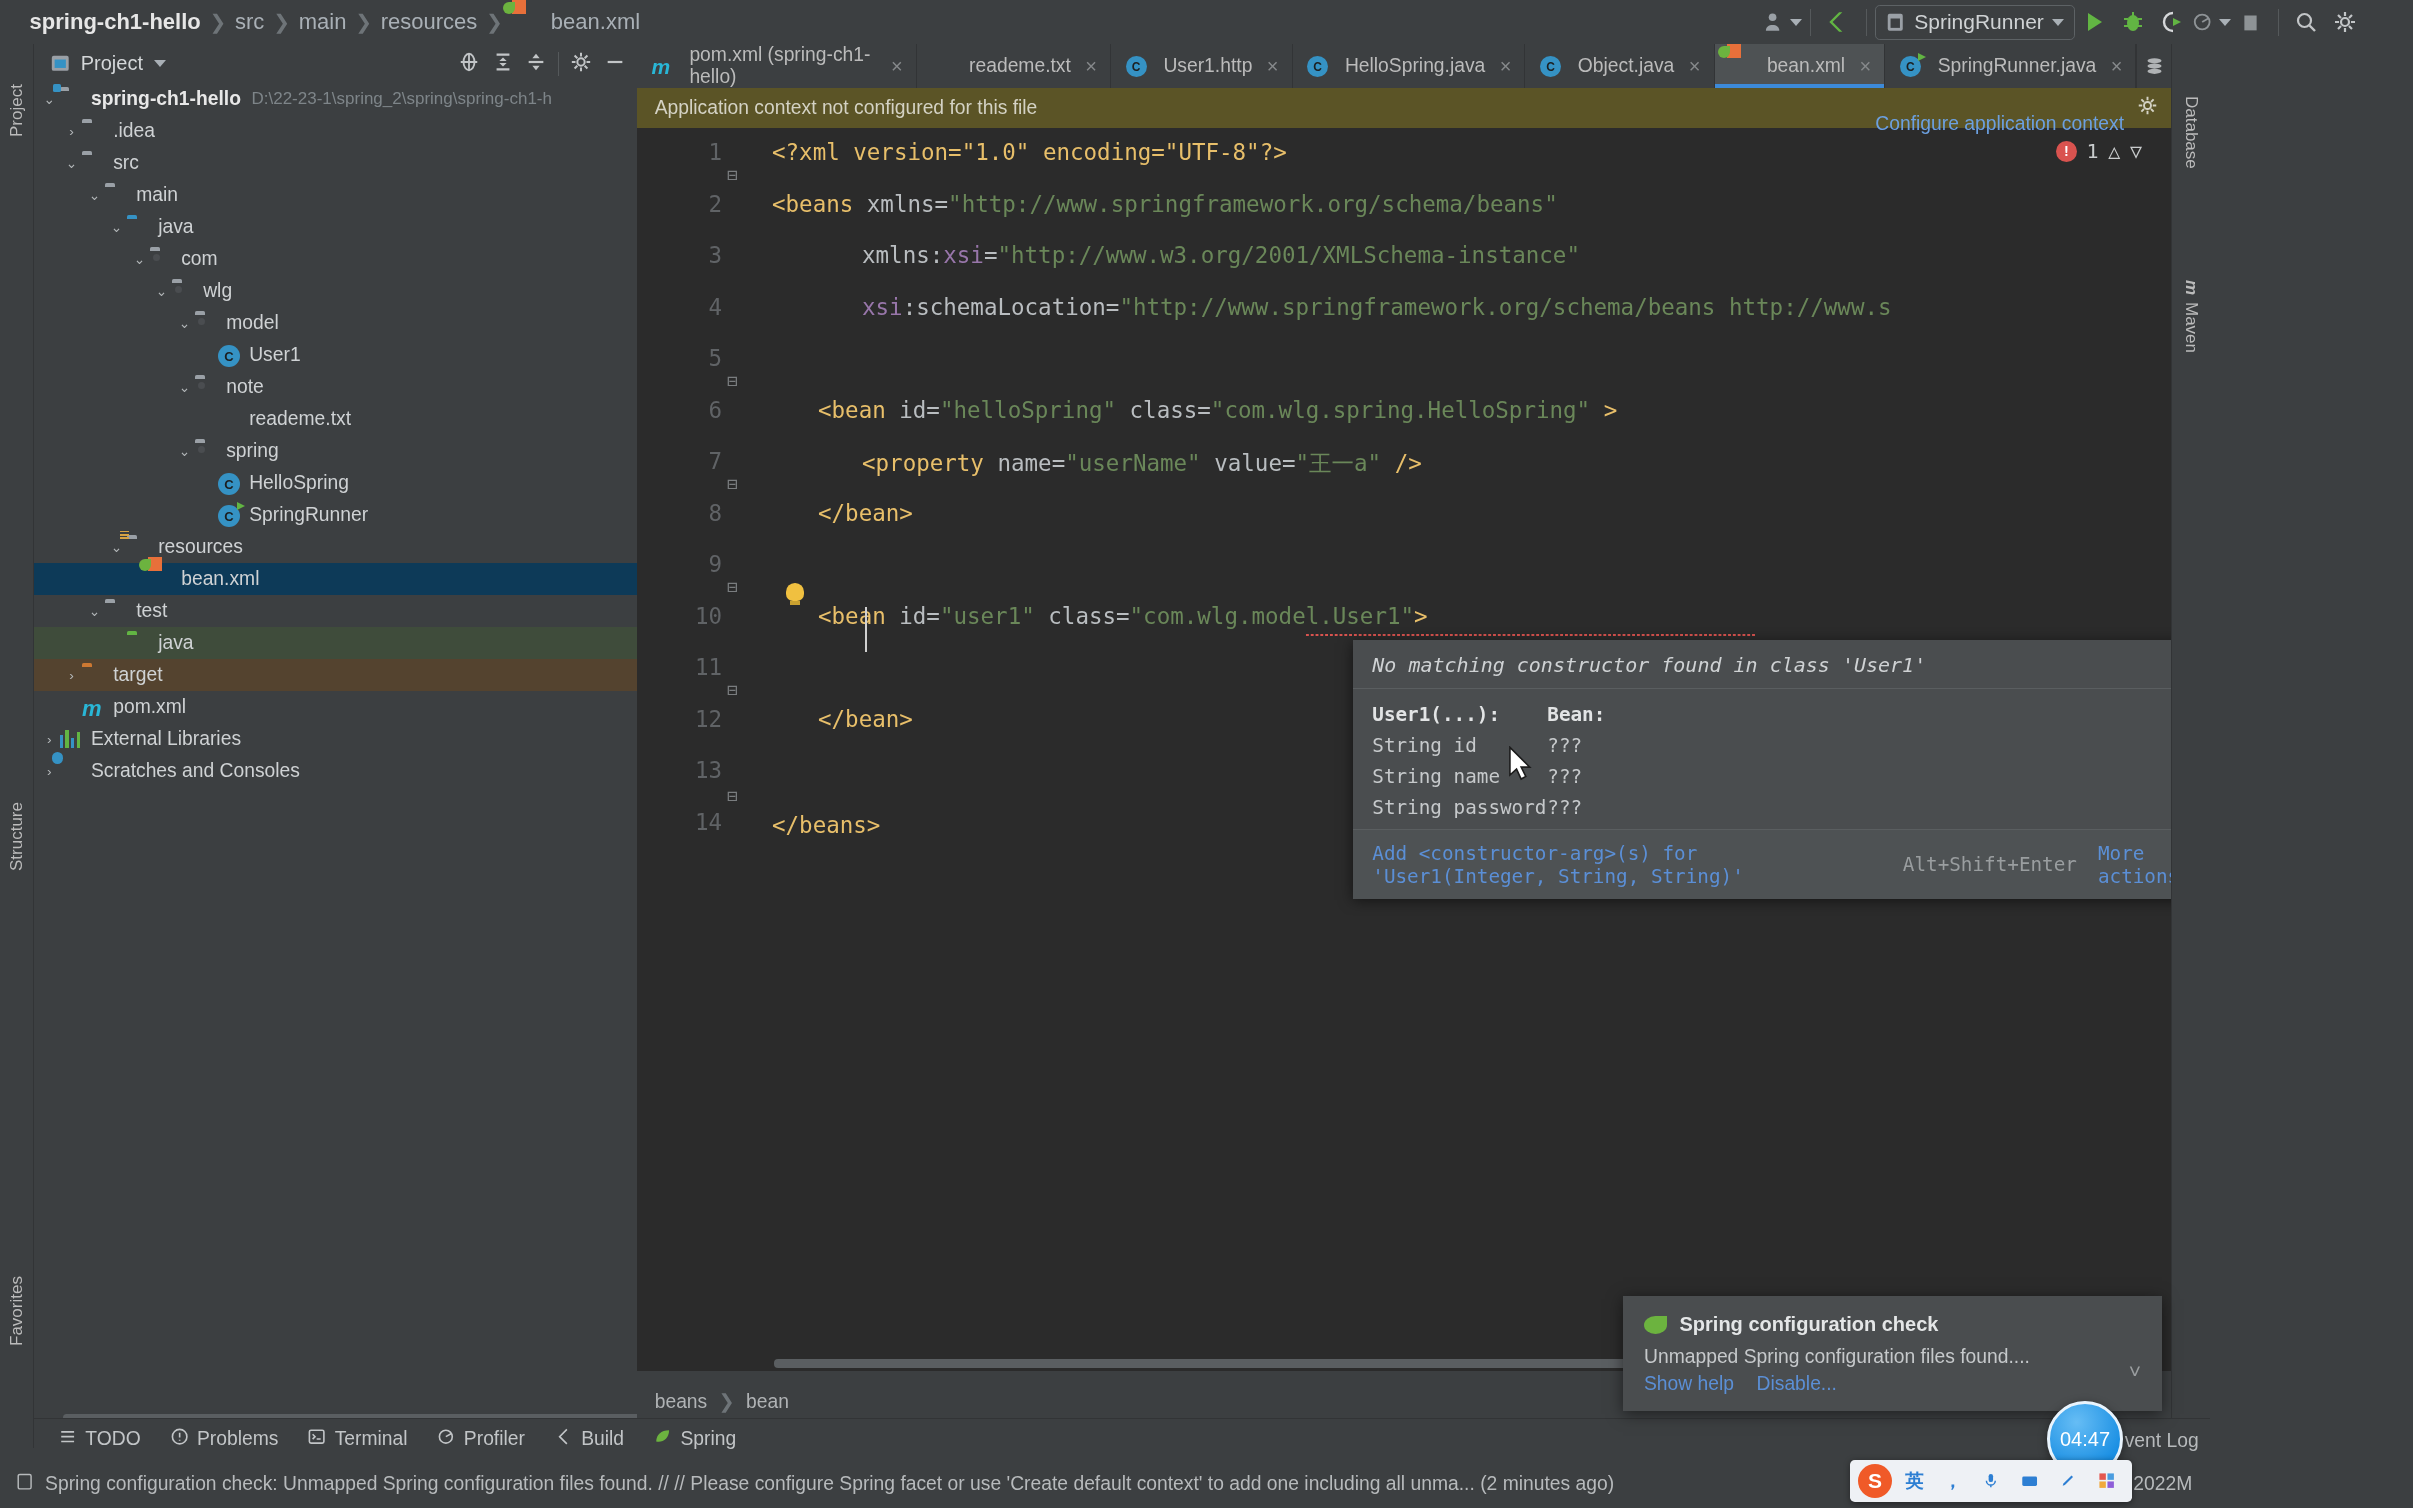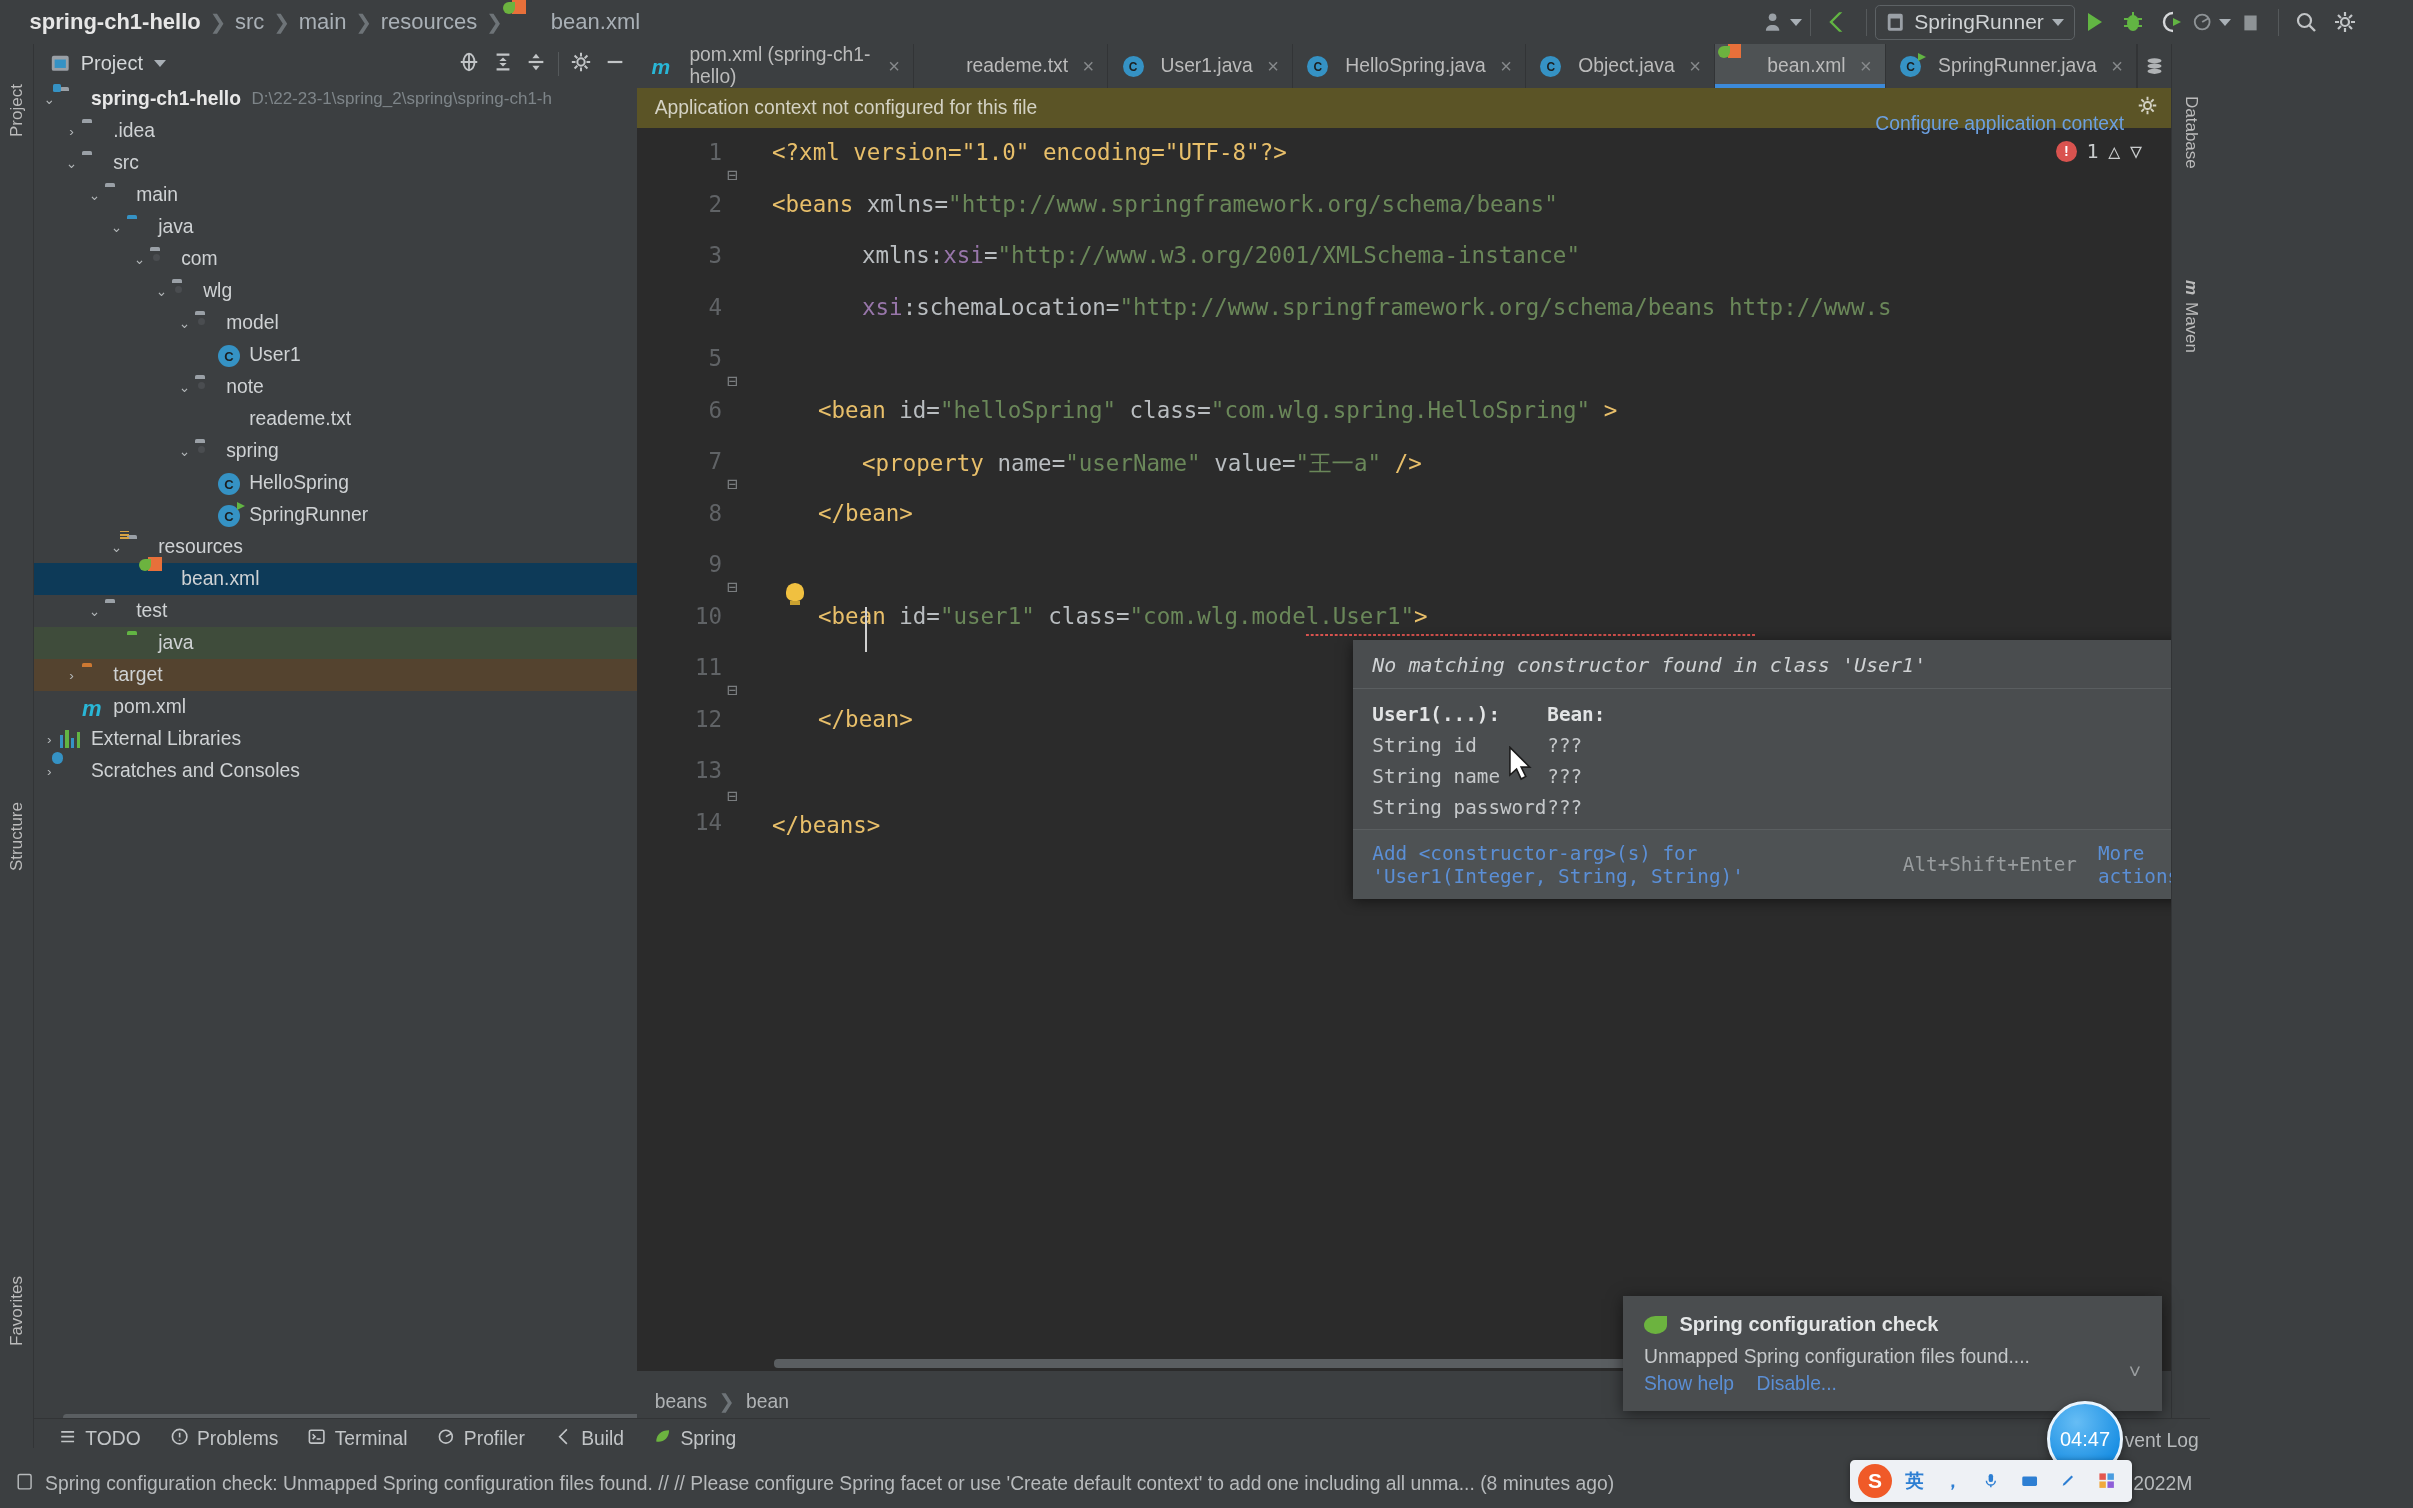--- a/index.html
+++ b/index.html
@@ -459,21 +459,21 @@
         </div>
         <div class="tab">
           <span class="ico" style="width:21px;"><span class="txtf" style="width:15.3px;height:19.3px;"></span></span>
           <span>reademe.txt</span>
           <span class="x">×</span>
         </div>
         <div class="tab">
           <span class="ico" style="width:21px;">
             <span class="cls" style="width:21px;height:21px;font-size:12px;">C</span>
           </span>
-          <span>User1.java</span>
+          <span>User1.http</span>
           <span class="x">×</span>
         </div>
         <div class="tab">
           <span class="ico" style="width:21px;">
             <span class="cls" style="width:21px;height:21px;font-size:12px;">C</span>
           </span>
           <span>HelloSpring.java</span>
           <span class="x">×</span>
         </div>
         <div class="tab">
@@ -666,21 +666,21 @@
         <span>Spring</span>
       </div>
     </div>
 
   <div class="status">
     <span>
       <svg width="19.3" height="19.3" viewBox="0 0 24 24">
           <rect x="4" y="3" width="16" height="18" rx="2" stroke="#b7babc" stroke-width="1.8" fill="none"></rect>
         </svg>
     </span>
-    <span>Spring configuration check: Unmapped Spring configuration files found. // // Please configure Spring facet or use 'Create default context' to add one including all unma... (8 minutes ago)</span>
+    <span>Spring configuration check: Unmapped Spring configuration files found. // // Please configure Spring facet or use 'Create default context' to add one including all unma... (2 minutes ago)</span>
     <div class="right">
       <span>4 spaces</span>
       <span>
         <svg width="17.7" height="19.3" viewBox="0 0 24 24">
             <rect x="6" y="11" width="12" height="10" rx="1.5" stroke="#b7babc" stroke-width="1.8" fill="none"></rect>
             <path d="M9 11V8a3 3 0 016 0" stroke="#b7babc" stroke-width="1.8" fill="none"></path>
           </svg>
       </span>
       <span>
         <svg width="21" height="21" viewBox="0 0 24 24">

